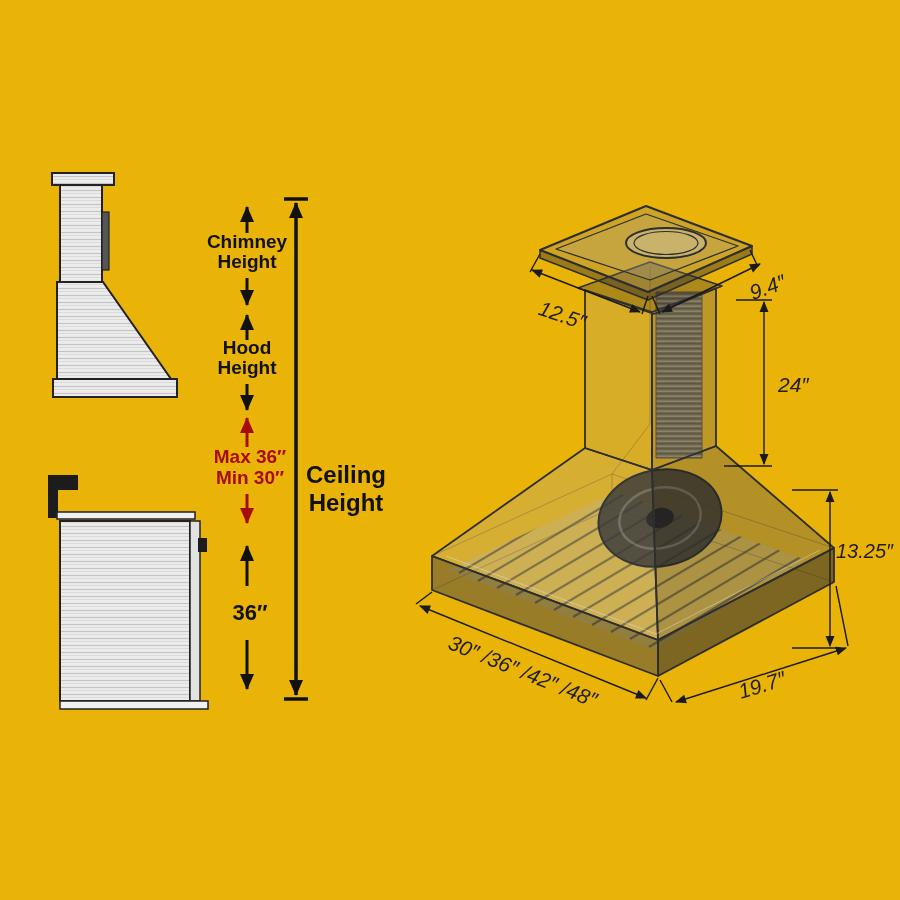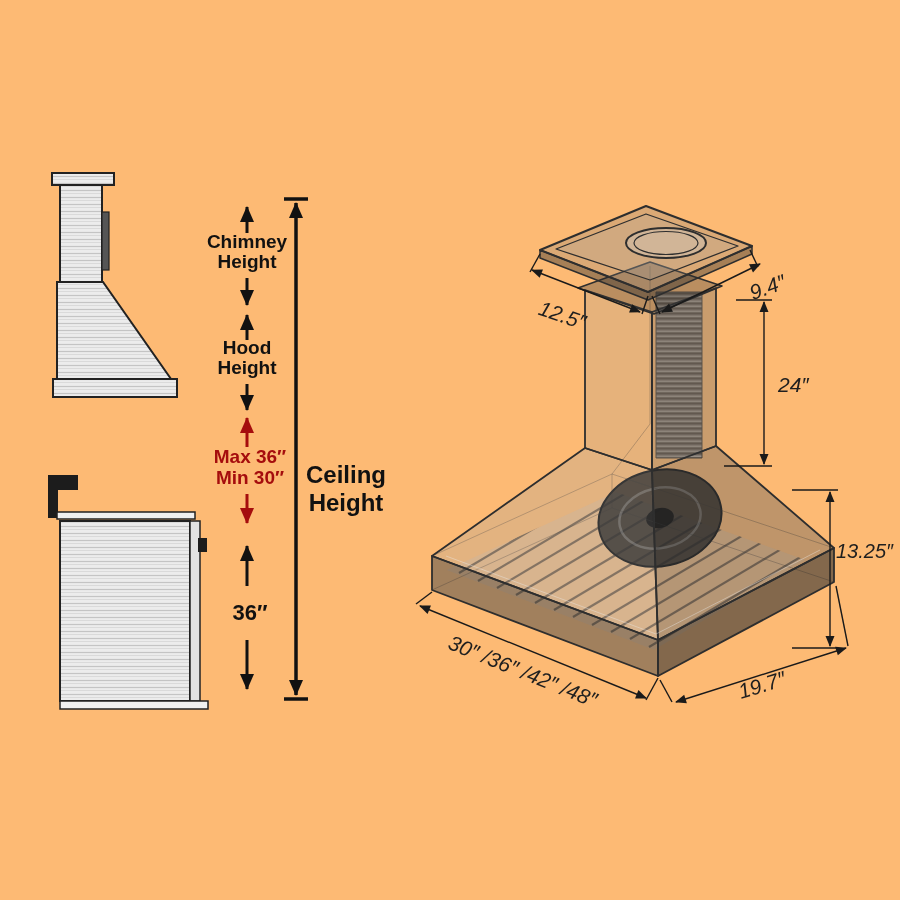--- a/index.html
+++ b/index.html
@@ -1,19 +1,19 @@
 <!DOCTYPE html>
 <html><head>
 <meta charset="utf-8">
 <style>
   html,body{margin:0;padding:0;background:#ffffff;}
   .canvas{
     position:relative;
     width:900px;height:900px;
-    background:#fdba74;
+    background:#eab308;
     overflow:hidden;
     font-family:"Liberation Sans", sans-serif;
   }
   svg text{font-family:"Liberation Sans", sans-serif;}
   .dim-label{font-weight:bold;fill:#111111;font-size:19px;}
   .dim-label-red{font-weight:bold;fill:#a50d0d;font-size:19px;}
   .dim-label-big{font-weight:bold;fill:#111111;font-size:22px;}
   .ceiling-label{font-weight:bold;fill:#111111;font-size:24px;}
   .iso-label{font-style:italic;fill:#1f1f1f;font-size:21px;}
   .iso-label-sm{font-style:italic;fill:#1f1f1f;font-size:20px;}

